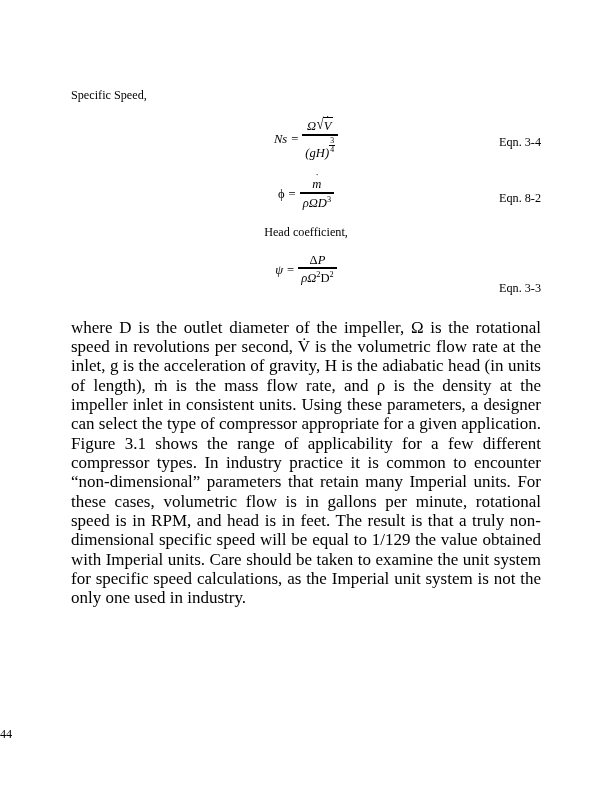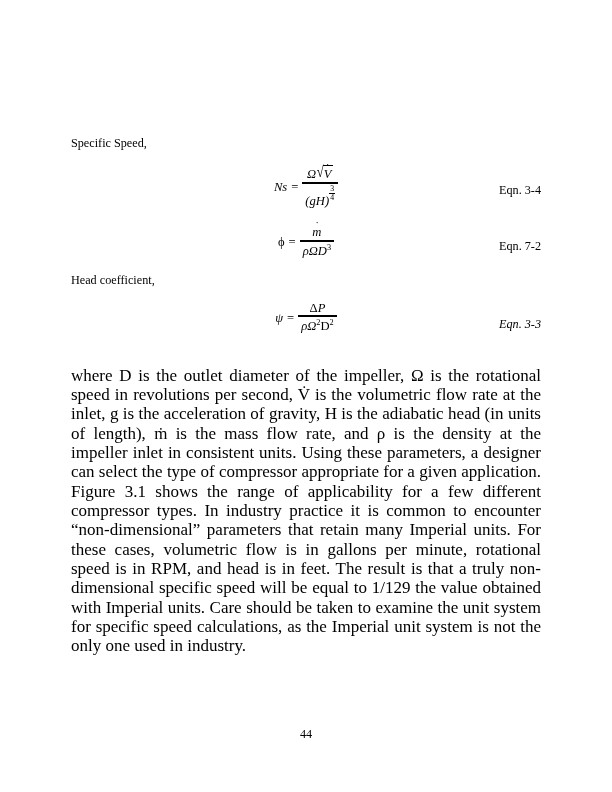--- a/index.html
+++ b/index.html
@@ -158,60 +158,59 @@
     text-align: justify;
     margin: 0;
     hyphens: none;
   }
 
   .page-number {
     position: absolute;
     left: 0;
     right: 0;
     top: 727px;
-    text-align: center;
     font-size: 12.2px;
   }
 </style>
 </head>
 <body>
 
 <div class="page">
   <div class="content">
 
-    <p class="lead-in" style="margin-bottom:0;margin-top:48px;">Specific Speed,</p>
+    <p class="lead-in" style="margin-bottom:0;">Specific Speed,</p>
 
     <div class="eqn-row" style="height:56px; margin-top:6px;">
       <div class="eqn-formula" style="top:8px;">
         <span class="math">
           <span>Ns</span><span class="mrel">=</span><span class="frac"><span class="num"><span>Ω</span><span class="sqrt"><span class="radix">√</span><span class="radicand"><span class="dotted"><span>V</span><span class="dot">˙</span></span></span></span></span><span class="den"><span>(gH)</span><span class="sfrac"><span class="sn">3</span><span class="sd">4</span></span></span></span>
         </span>
       </div>
       <div class="eqn-num" style="top:24px;">Eqn. 3-4</div>
     </div>
 
 
     <div class="eqn-row" style="height:50px; margin-top:6px;">
       <div class="eqn-formula" style="top:6px;">
         <span class="math">
           <span class="up">ϕ</span><span class="mrel">=</span><span class="frac"><span class="num"><span class="dotted"><span>m</span><span class="dot">˙</span></span></span><span class="den"><span>ρ</span><span>Ω</span><span>D</span><sup>3</sup></span></span>
         </span>
       </div>
-      <div class="eqn-num" style="top:18px;">Eqn. 7-2</div>
+      <div class="eqn-num" style="top:18px;">Eqn. 8-2</div>
     </div>
 
-    <p class="lead-in" style="margin-top:0;">Head coefficient,</p>
+    <p class="lead-in" style="margin-top:0;text-align:center;">Head coefficient,</p>
 
     <div class="eqn-row" style="height:52px; margin-top:6px;">
       <div class="eqn-formula" style="top:6px;">
         <span class="math">
           <span>ψ</span><span class="mrel">=</span><span class="frac"><span class="num"><span class="up">Δ</span><span>P</span></span><span class="den"><span>ρ</span><span>Ω</span><sup>2</sup><span class="up">D</span><sup>2</sup></span></span>
         </span>
       </div>
-      <div class="eqn-num" style="top:20px;font-style:italic;">Eqn. 3-3</div>
+      <div class="eqn-num" style="top:32px;">Eqn. 3-3</div>
     </div>
 
     <p class="body-para" style="margin-top:17px;">where D is the outlet diameter of the impeller, Ω is the rotational speed in revolutions per second, V̇ is the volumetric flow rate at the inlet, g is the acceleration of gravity, H is the adiabatic head (in units of length), ṁ is the mass flow rate, and ρ is the density at the impeller inlet in consistent units.  Using these parameters, a designer can select the type of compressor appropriate for a given application.  Figure 3.1 shows the range of applicability for a few different compressor types.  In industry practice it is common to encounter “non-dimensional” parameters that retain many Imperial units.  For these cases, volumetric flow is in gallons per minute, rotational speed is in RPM, and head is in feet.  The result is that a truly non-dimensional specific speed will be equal to 1/129 the value obtained with Imperial units.  Care should be taken to examine the unit system for specific speed calculations, as the Imperial unit system is not the only one used in industry.</p>
 
   </div>
 
   <div class="page-number">44</div>
 </div>
 
 </body></html>

